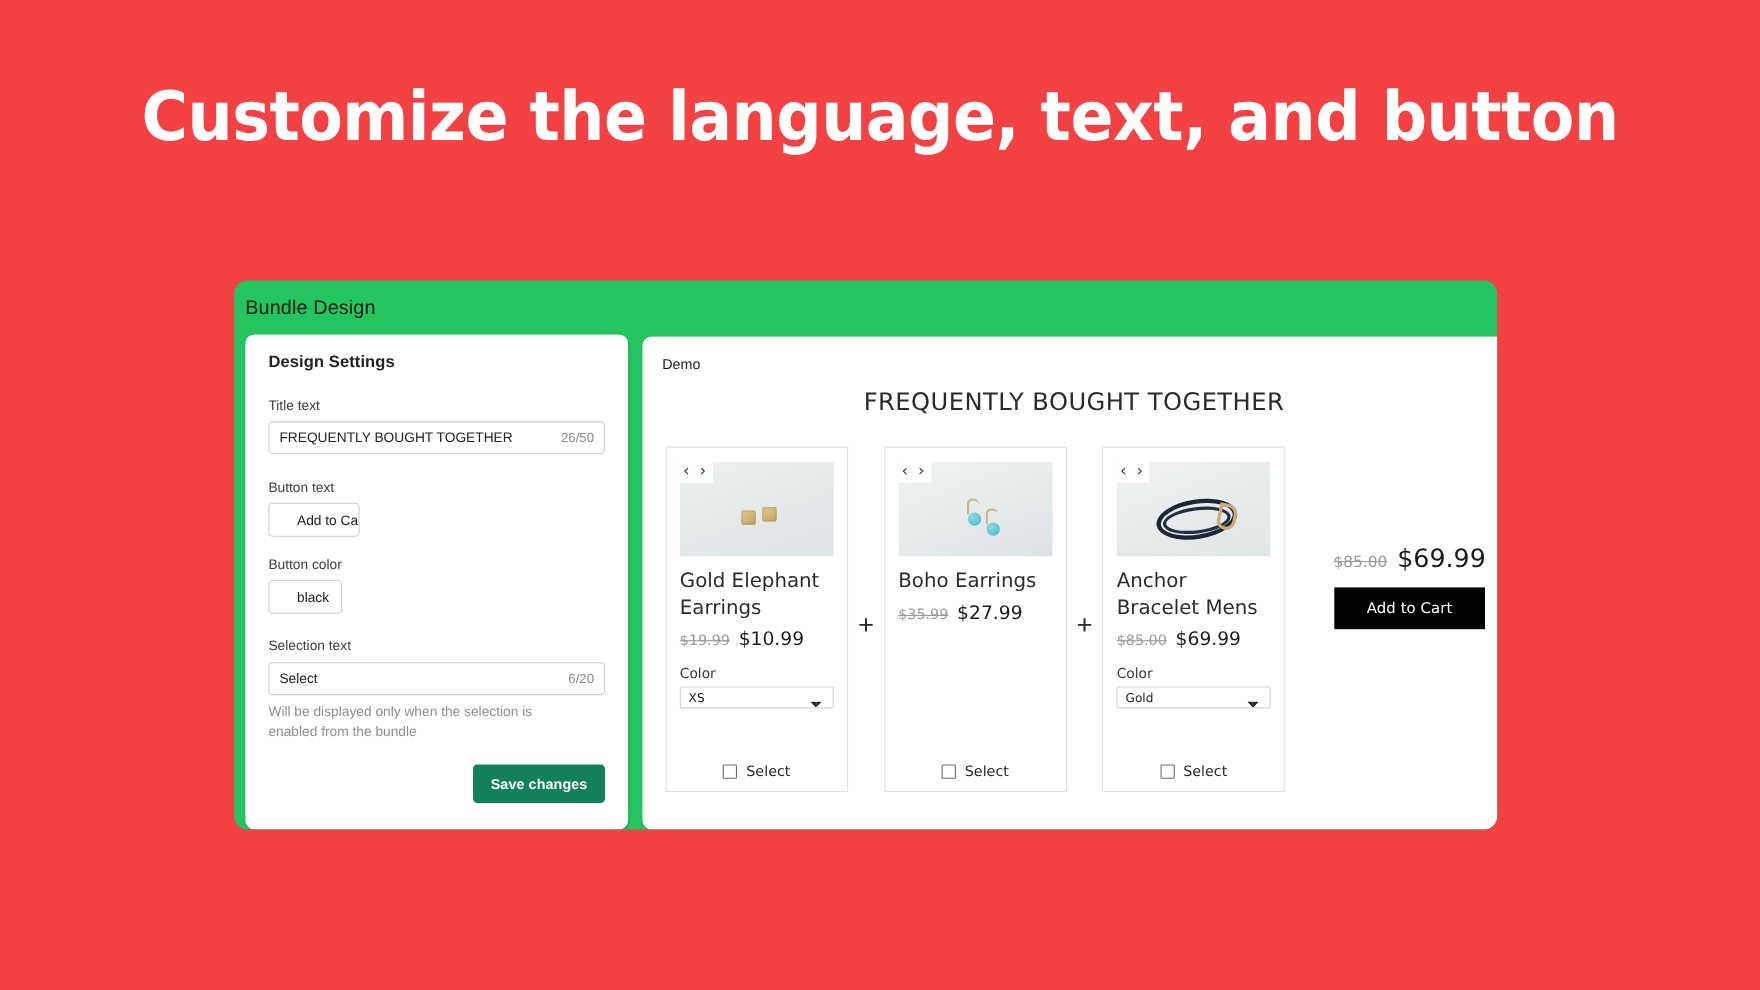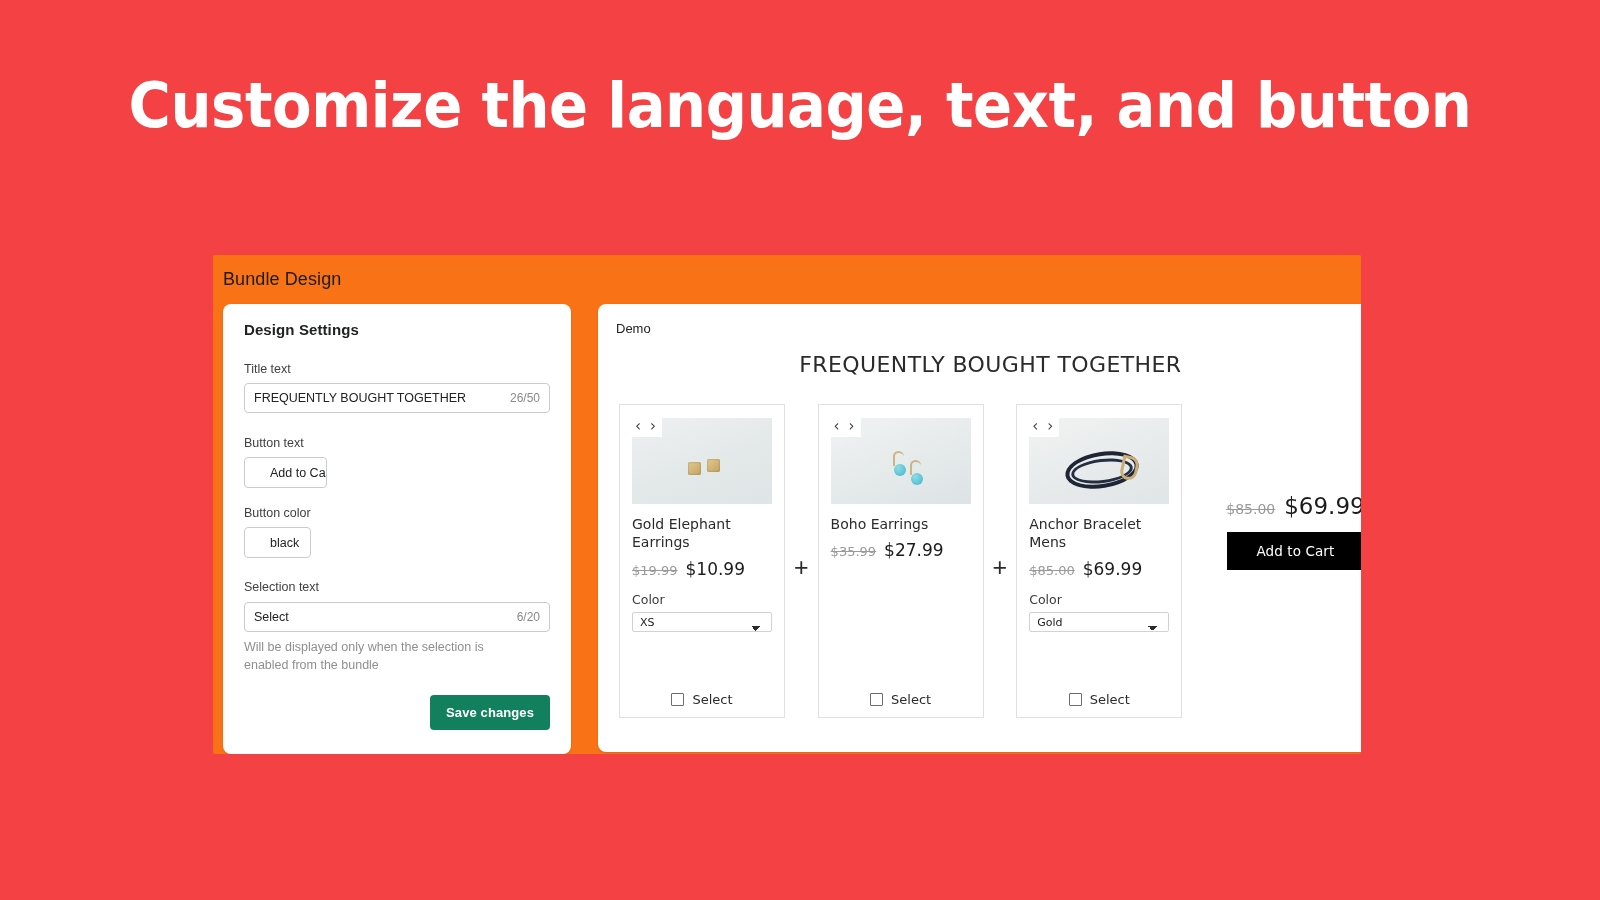--- a/index.html
+++ b/index.html
@@ -26,36 +26,36 @@
     line-height: 1.1;
     transform: scaleX(0.93);
     white-space: nowrap;
   }
 
   
   .app-window {
     position: absolute;
     left: 213px; top: 255px;
     width: 1148px; height: 499px;
-    background: #f97316;
-    border-radius: 2px;
+    background: #22c55e;
+    border-radius: 12px;
     overflow: hidden;
   }
   .app-title {
     font-size: 18px;
     color: #1b1b1b;
     padding: 14px 0 0 10px;
     font-weight: 400;
     letter-spacing: 0.1px;
   }
   .app-body {
     display: flex;
-    gap: 27px;
+    gap: 13px;
     padding: 14px 10px 0 10px;
-    align-items: flex-start;
+    align-items: flex-end;
   }
 
   
   .settings-card {
     width: 348px;
     background: #ffffff;
     border-radius: 8px;
     box-shadow: 0 1px 2px rgba(0,0,0,.10), 0 0 1px rgba(0,0,0,.08);
     padding: 17px 21px 24px 21px;
     flex: none;
@@ -203,21 +203,21 @@
     z-index: 3;
     line-height: 1;
   }
   .arrows span {
     font-size: 15px;
     color: #3d3d3d;
     font-family: "DejaVu Sans", sans-serif;
     cursor: pointer;
   }
   .p-title {
-    font-size: 14px;
+    font-size: 18px;
     color: #2b2b2b;
     line-height: 1.32;
     margin-top: 11px;
     font-family: "DejaVu Sans", sans-serif;
   }
   .p-prices {
     margin-top: 7px;
     display: flex;
     align-items: baseline;
     gap: 8px;

